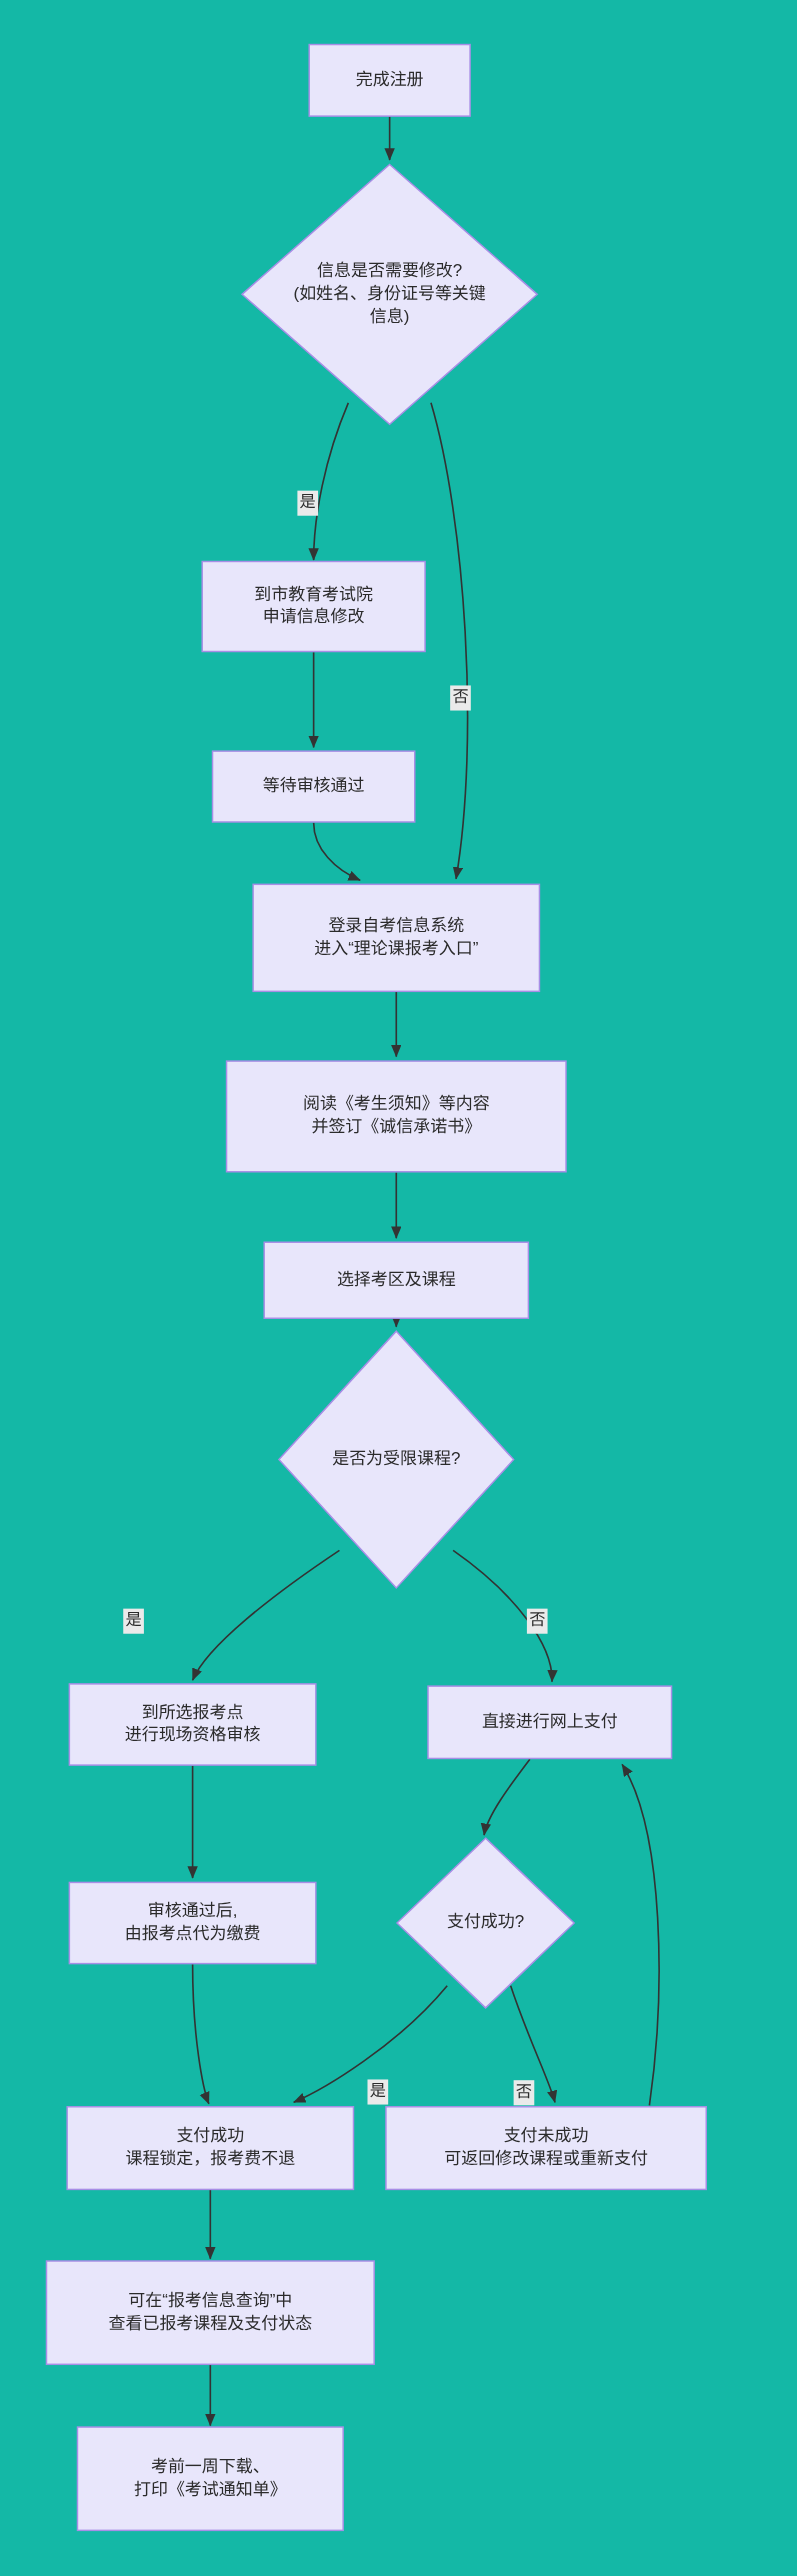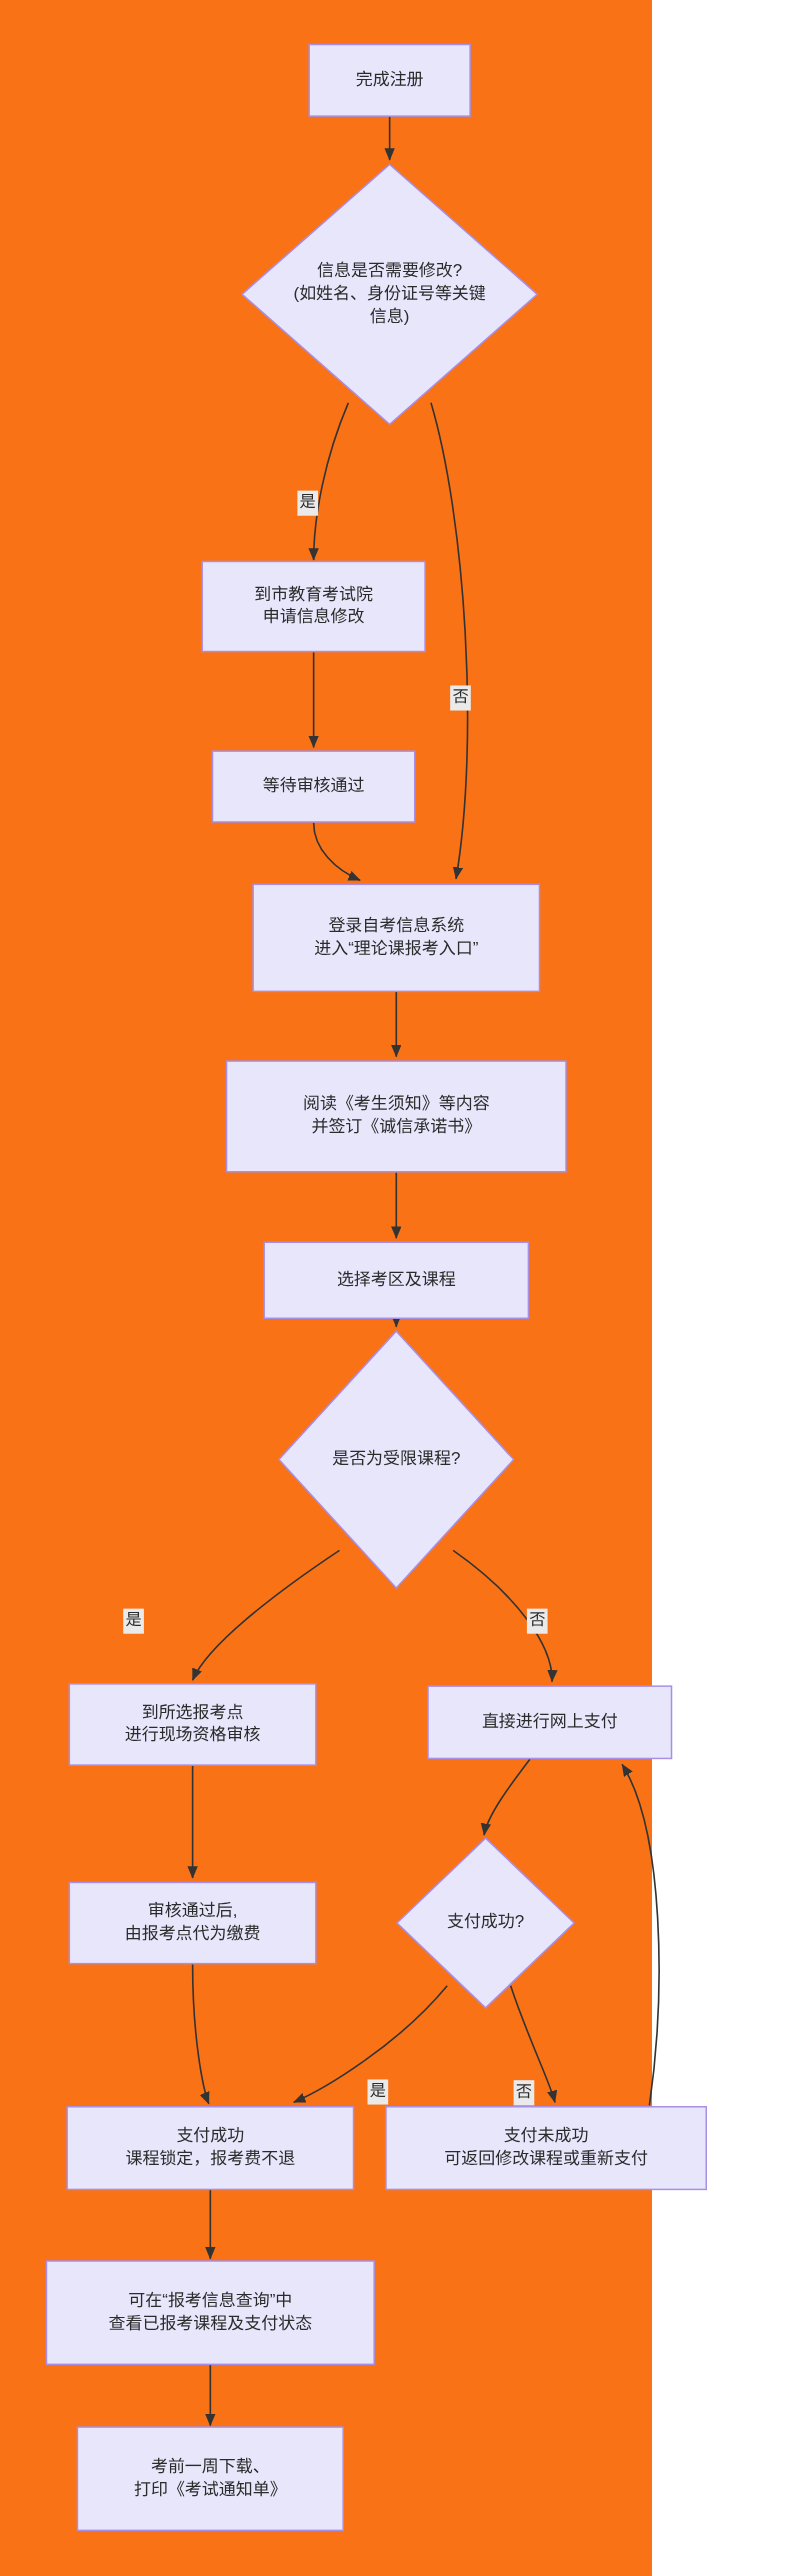--- a/index.html
+++ b/index.html
@@ -9,23 +9,23 @@
     background: #ffffff;
   }
   body {
     width: 797px;
     height: 2576px;
     font-family: "Liberation Sans", "DejaVu Sans", sans-serif;
     overflow: hidden;
   }
   #flowchart-root {
     position: relative;
-    width: 652px;
+    width: 797px;
     height: 2576px;
-    background: #f97316;
+    background: #14b8a6;
   }
   svg.flow-svg {
     display: block;
     width: 797px;
     height: 2576px;
   }
   .node-shape {
     fill: #e8e6fb;
     stroke: #a88ee6;
     stroke-width: 2;

